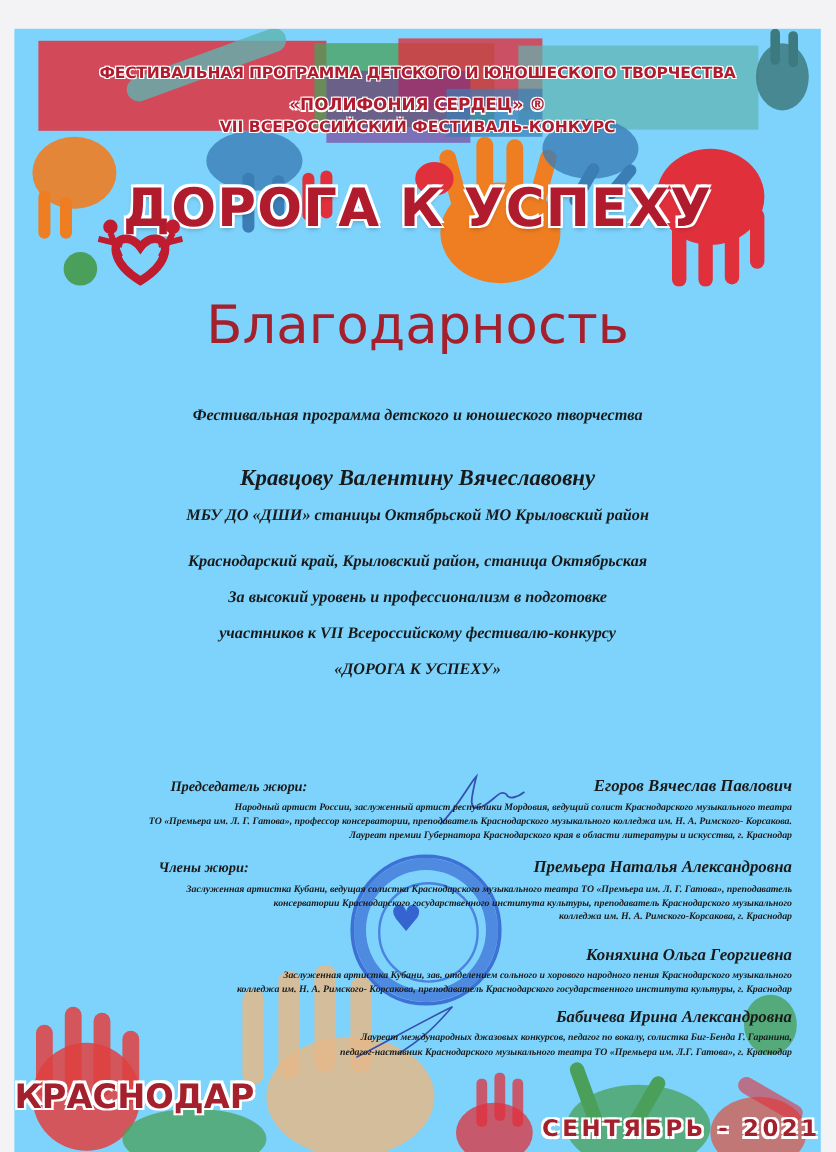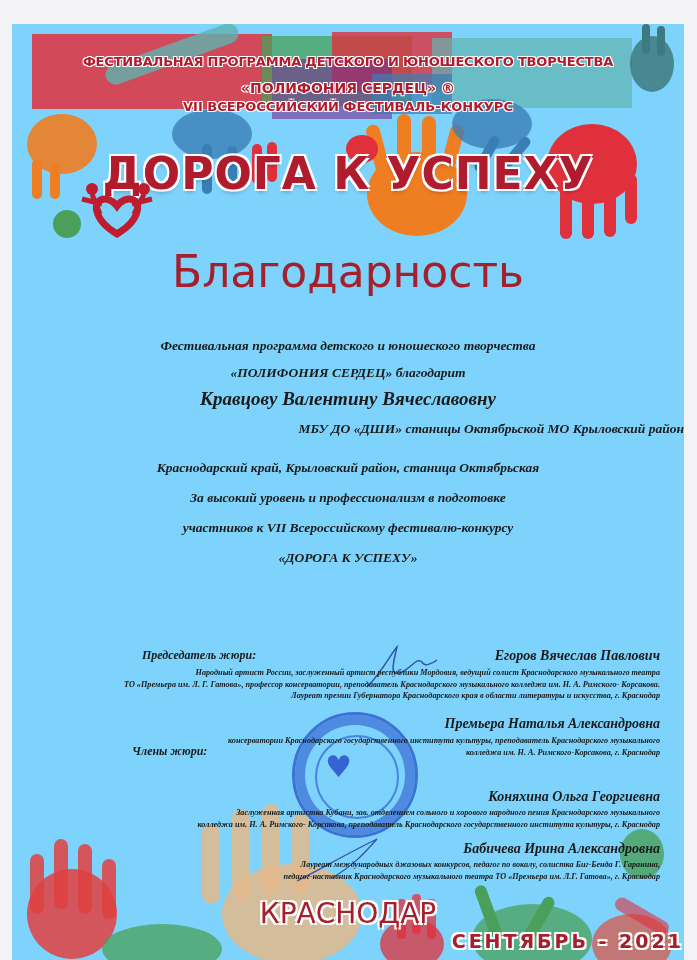--- a/index.html
+++ b/index.html
@@ -63,22 +63,22 @@
     position: absolute; left: 20px; top: 20px; width: 80px; height: 80px; border-radius: 50%;
     border: 2px solid rgba(40,80,200,0.6);
   }
   .stamp-heart {
     position: absolute; left: 30px; top: 34px; font-size: 30px; color: rgba(40,80,200,0.85);
     font-family: "DejaVu Sans", sans-serif;
   }
   .signature { position: absolute; }
 
   .footer-city {
-    position: absolute; left: 0; top: 873px; width: 672px; text-align: center;
-    font-family: "DejaVu Sans", sans-serif; font-weight: normal; font-size: 28px; color: #a5202d;
+    position: absolute; left: 0; top: 873px; width: 672px; text-align: left;
+    font-family: "DejaVu Sans", sans-serif; font-weight: bold; font-size: 28px; color: #a5202d;
     text-shadow: -2px -2px 0 #fff, 2px -2px 0 #fff, -2px 2px 0 #fff, 2px 2px 0 #fff;
   }
   .footer-date {
     position: absolute; left: 0; top: 906px; width: 672px; text-align: right;
     font-family: "DejaVu Sans", sans-serif; font-weight: bold; font-size: 19px; color: #a5202d; letter-spacing: 3px;
     text-shadow: -2px -2px 0 #fff, 2px -2px 0 #fff, -2px 2px 0 #fff, 2px 2px 0 #fff;
   }
 </style>
 </head>
 <body>
@@ -136,23 +136,22 @@
       <path d="M45 60 C20 45 20 25 33 25 C40 25 45 32 45 32 C45 32 50 25 57 25 C70 25 70 45 45 60 Z" fill="none" stroke="#c01c30" stroke-width="7"></path>
       <circle cx="20" cy="15" r="6" fill="#c01c30"></circle>
       <circle cx="72" cy="15" r="6" fill="#c01c30"></circle>
       <path d="M20 20 L28 40 M72 20 L62 40 M10 25 L30 30 M80 25 L60 30" stroke="#c01c30" stroke-width="5"></path>
     </svg>
   </div>
 
   <div class="thanks-title">Благодарность</div>
 
   <div class="body-text" style="top:314px;">Фестивальная программа детского и юношеского творчества</div>
-  <div class="body-text" style="top:341px;">«ПОЛИФОНИЯ СЕРДЕЦ» благодарит</div>
   <div class="body-text recipient" style="top:364px;">Кравцову Валентину Вячеславовну</div>
-  <div class="body-text" style="top:397px;text-align:right;">МБУ ДО «ДШИ» станицы Октябрьской МО Крыловский район</div>
+  <div class="body-text" style="top:397px;">МБУ ДО «ДШИ» станицы Октябрьской МО Крыловский район</div>
   <div class="body-text" style="top:436px;">Краснодарский край, Крыловский район, станица Октябрьская</div>
   <div class="body-text" style="top:466px;">За высокий уровень и профессионализм в подготовке</div>
   <div class="body-text" style="top:496px;">участников к VII Всероссийскому фестивалю-конкурсу</div>
   <div class="body-text" style="top:526px;">«ДОРОГА К УСПЕХУ»</div>
 
   <svg style="position:absolute;left:0;top:780px;" width="672" height="164" viewBox="0 0 672 164">
 
     <ellipse cx="280" cy="110" rx="70" ry="50" fill="#e3b98a" opacity="0.85"></ellipse>
     <rect x="190" y="20" width="18" height="80" rx="9" fill="#e3b98a" opacity="0.85"></rect>
     <rect x="220" y="5" width="18" height="90" rx="9" fill="#e3b98a" opacity="0.85"></rect>
@@ -194,23 +193,24 @@
 
   <div class="jury">
     <div class="jury-heading" style="left:130px;top:624px;">Председатель жюри:</div>
     <div class="jury-name" style="right:24px;top:624px;font-family:Liberation Serif, serif;">Егоров Вячеслав Павлович</div>
     <div class="jury-desc" style="right:24px;top:643px;">
       <div>Народный артист России, заслуженный артист республики Мордовия, ведущий солист Краснодарского музыкального театра</div>
       <div>ТО «Премьера им. Л. Г. Гатова», профессор консерватории, преподаватель Краснодарского музыкального колледжа им. Н. А. Римского- Корсакова.</div>
       <div>Лауреат премии Губернатора Краснодарского края в области литературы и искусства, г. Краснодар</div>
     </div>
 
-    <div class="jury-heading" style="left:120px;top:692px;margin-top:28px;">Члены жюри:</div>
+    <div class="jury-heading" style="left:120px;top:692px;">Члены жюри:</div>
     <div class="jury-name" style="right:24px;top:692px;">Премьера Наталья Александровна</div>
     <div class="jury-desc" style="right:24px;top:711px;">
+      <div>Заслуженная артистка Кубани, ведущая солистка Краснодарского музыкального театра ТО «Премьера им. Л. Г. Гатова», преподаватель</div>
       <div>консерватории Краснодарского государственного института культуры, преподаватель Краснодарского музыкального</div>
       <div>колледжа им. Н. А. Римского-Корсакова, г. Краснодар</div>
     </div>
 
     <div class="jury-name" style="right:24px;top:765px;">Коняхина Ольга Георгиевна</div>
     <div class="jury-desc" style="right:24px;top:783px;">
       <div>Заслуженная артистка Кубани, зав. отделением сольного и хорового народного пения Краснодарского музыкального</div>
       <div>колледжа им. Н. А. Римского- Корсакова, преподаватель Краснодарского государственного института культуры, г. Краснодар</div>
     </div>
 

